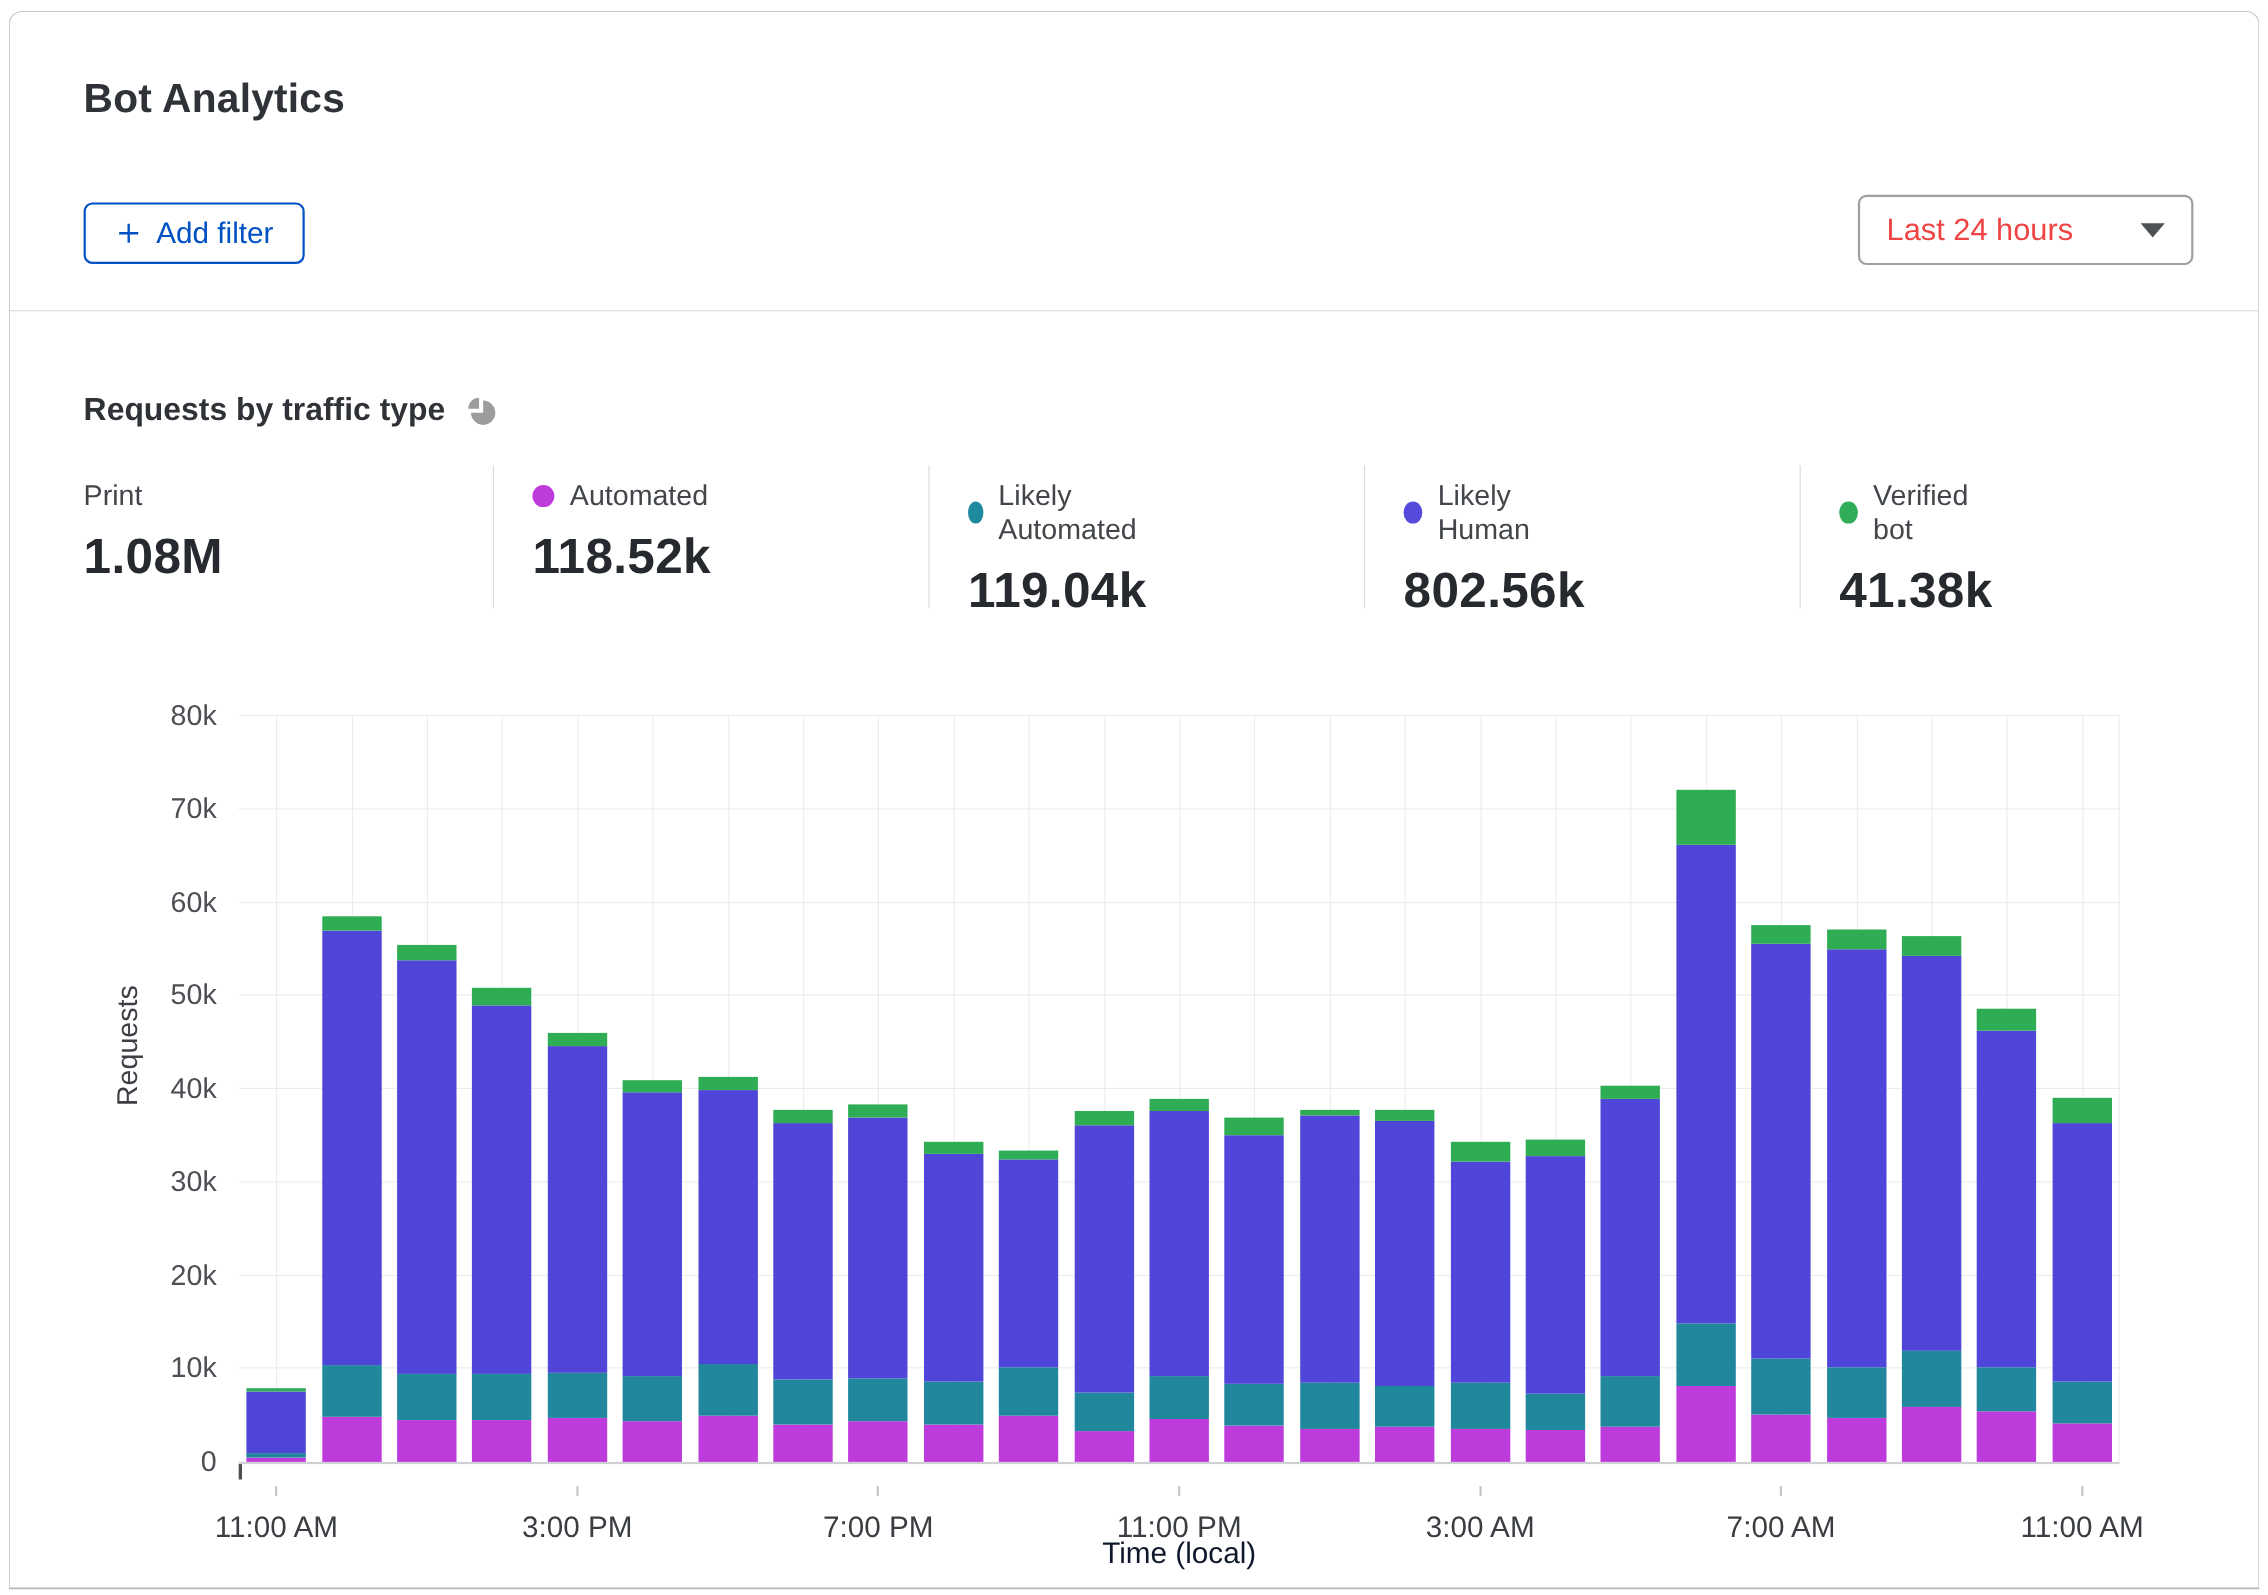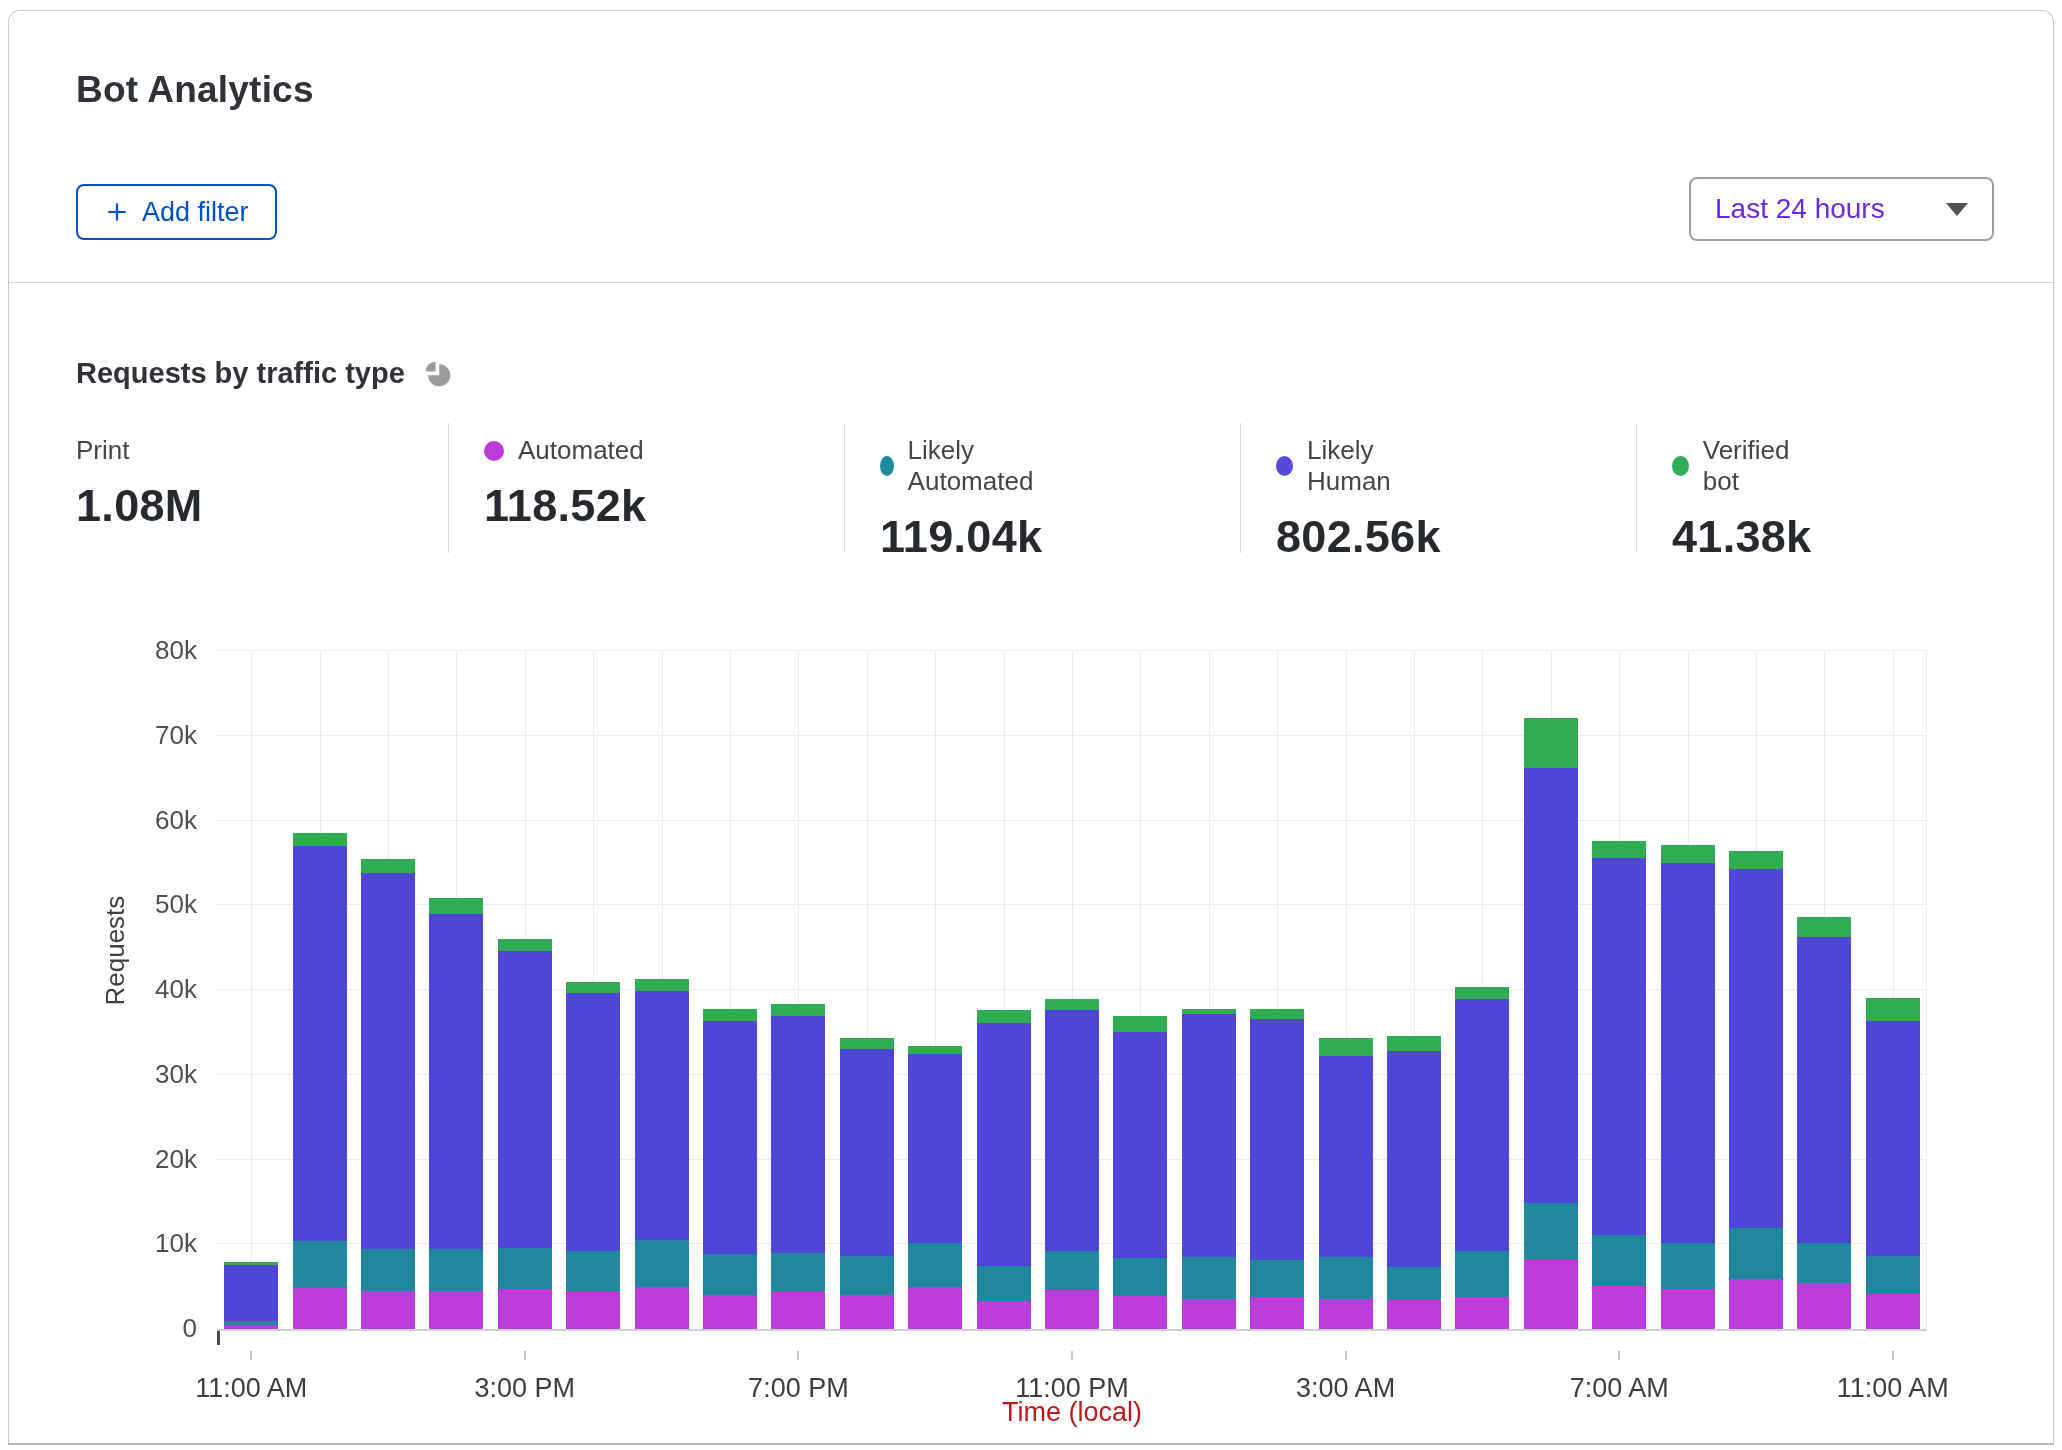--- a/index.html
+++ b/index.html
@@ -9,21 +9,21 @@
   
   .page-title{position:absolute;left:67px;top:58px;margin:0;font-size:37px;font-weight:700;color:#2f3338;letter-spacing:.2px;}
   .hdr-links{position:absolute;top:72px;right:56px;display:flex;align-items:center;gap:40px;}
   .hdr-link{display:flex;align-items:center;gap:12px;color:#0051c3;font-size:27px;text-decoration:none;cursor:pointer;}
   .hdr-link svg{flex:0 0 auto;}
   .add-filter{position:absolute;left:67px;top:173px;height:56px;padding:0 26px;display:flex;align-items:center;gap:12px;
     background:#fff;border:2px solid #0051c3;border-radius:8px;color:#0051c3;font-size:27px;
     font-family:"Liberation Sans",sans-serif;cursor:pointer;}
   .select{position:absolute;left:1680px;top:166px;width:305px;height:64px;box-sizing:border-box;
     border:2px solid #9d9fa3;border-radius:8px;background:#fff;display:flex;align-items:center;
-    padding:0 24px;font-size:28px;color:#6d28d9;cursor:pointer;}
+    padding:0 24px;font-size:28px;color:#ef4444;cursor:pointer;}
   .select .caret{margin-left:auto;width:0;height:0;border-left:11px solid transparent;border-right:11px solid transparent;border-top:13px solid #4d5156;}
   .hdr-divider{position:absolute;left:0;top:271px;width:100%;height:1px;background:#d9d9d9;}
   
   .section-title{position:absolute;left:67px;top:346px;margin:0;font-size:29px;font-weight:700;color:#2f3338;display:flex;align-items:center;gap:17px;}
   .stats{position:absolute;left:0;top:0;}
   .stat{position:absolute;top:424px;}
   .stat-top{display:flex;align-items:center;gap:14px;font-size:26px;color:#42464b;}
   .dot{width:20px;height:20px;border-radius:50%;display:inline-block;}
   .stat-value{margin-top:14px;font-size:45px;font-weight:700;color:#26292e;letter-spacing:.3px;}
   .stat-divider{position:absolute;top:412px;width:1px;height:130px;background:#d9d9d9;}
@@ -33,21 +33,21 @@
   .vline{position:absolute;top:0;bottom:0;width:1px;background:#ececec;}
   .bar-seg{position:absolute;width:54px;}
   .ylabels{position:absolute;left:60px;top:640px;width:128px;height:678px;}
   .ylabel{position:absolute;right:0;width:100%;text-align:right;font-size:26px;color:#4c4f54;}
   .yaxis-title{position:absolute;left:52px;top:979px;transform:rotate(-90deg) translate(50%,0);transform-origin:center;
     font-size:26px;color:#3c3f44;white-space:nowrap;}
   .xlabels{position:absolute;left:208px;top:1348px;width:1710px;height:36px;}
   .xlabel{position:absolute;transform:translateX(-50%);font-size:27px;color:#3a3d42;white-space:nowrap;}
   .xtick{position:absolute;top:-8px;width:2px;height:9px;background:#c4c6c9;transform:translateX(-50%);}
   .zero-tick{position:absolute;left:208px;top:1320px;width:3px;height:14px;background:#4a4d52;}
-  .xaxis-title{position:absolute;left:208px;top:1386px;width:1710px;text-align:center;font-size:27px;color:#b91c1c;}
+  .xaxis-title{position:absolute;left:208px;top:1386px;width:1710px;text-align:center;font-size:27px;color:#0f172a;}
 </style>
 </head>
 <body>
 
 <div class="card">
 
   <h1 class="page-title">Bot Analytics</h1>
 
 
   <button class="add-filter">

